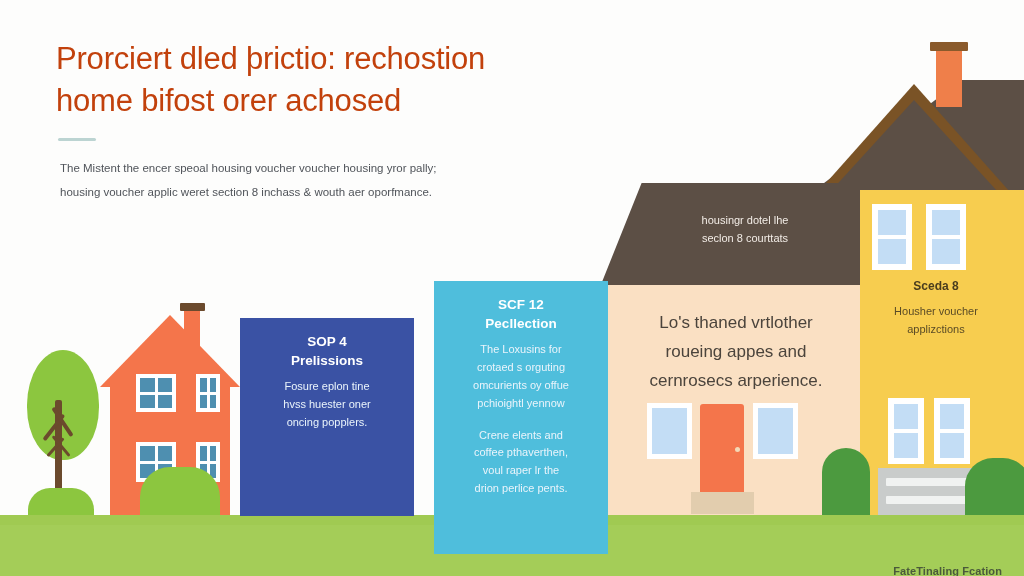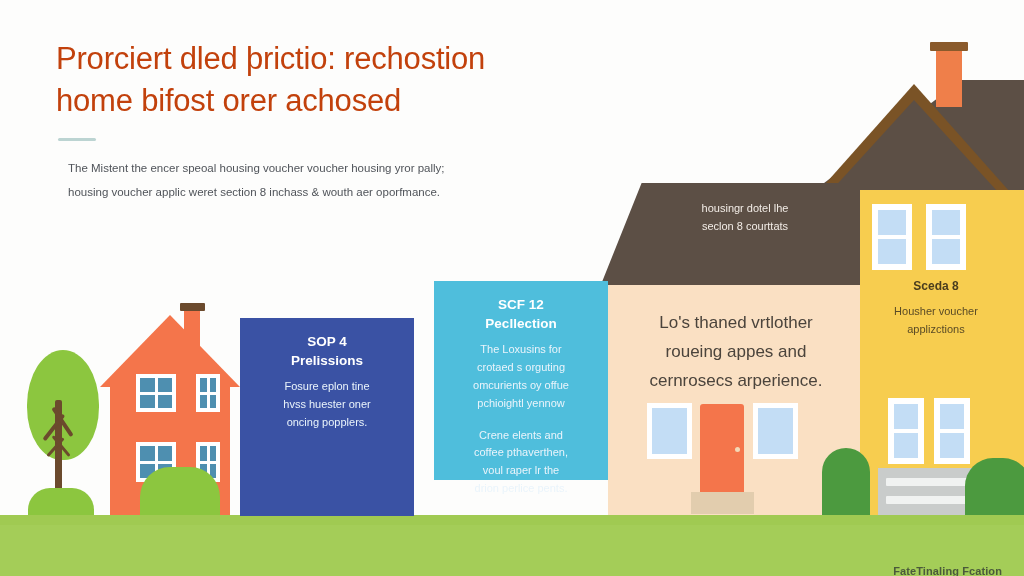--- a/index.html
+++ b/index.html
@@ -39,21 +39,21 @@
     width: 38px;
     height: 3px;
     background: #bcd4d2;
     border-radius: 2px;
     margin: 16px 0 16px 2px;
   }
   .subtitle {
     font-size: 11.5px;
     line-height: 2.05;
     color: #50545a;
-    margin: 12px;
+    margin: 4px;
     max-width: 500px;
   }
 
   
   .scene {
     position: absolute;
     inset: 0;
     z-index: 5;
   }
   .ground {
@@ -337,21 +337,21 @@
     left: 240px;
     top: 318px;
     width: 174px;
     height: 198px;
     background: #3a52a4;
   }
   .bar-light-blue {
     left: 434px;
     top: 281px;
     width: 174px;
-    height: 199px;
+    height: 273px;
     background: #4fbedc;
   }
   .bar-title {
     font-size: 13.5px;
     font-weight: bold;
     color: #ffffff;
     line-height: 1.42;
     margin: 0 0 8px 0;
   }
   .bar-body {
@@ -375,21 +375,21 @@
     font-size: 13.5px;
     font-weight: bold;
     color: #ffffff;
     line-height: 1.44;
     margin: 0 0 6px 0;
   }
   .roof-body {
     font-size: 11px;
     line-height: 1.6;
     color: #f2ece6;
-    margin: 4px;
+    margin: 16px;
   }
   .cream-card {
     position: absolute;
     left: 620px;
     top: 308px;
     width: 232px;
     text-align: center;
     z-index: 25;
   }
   .cream-body {

